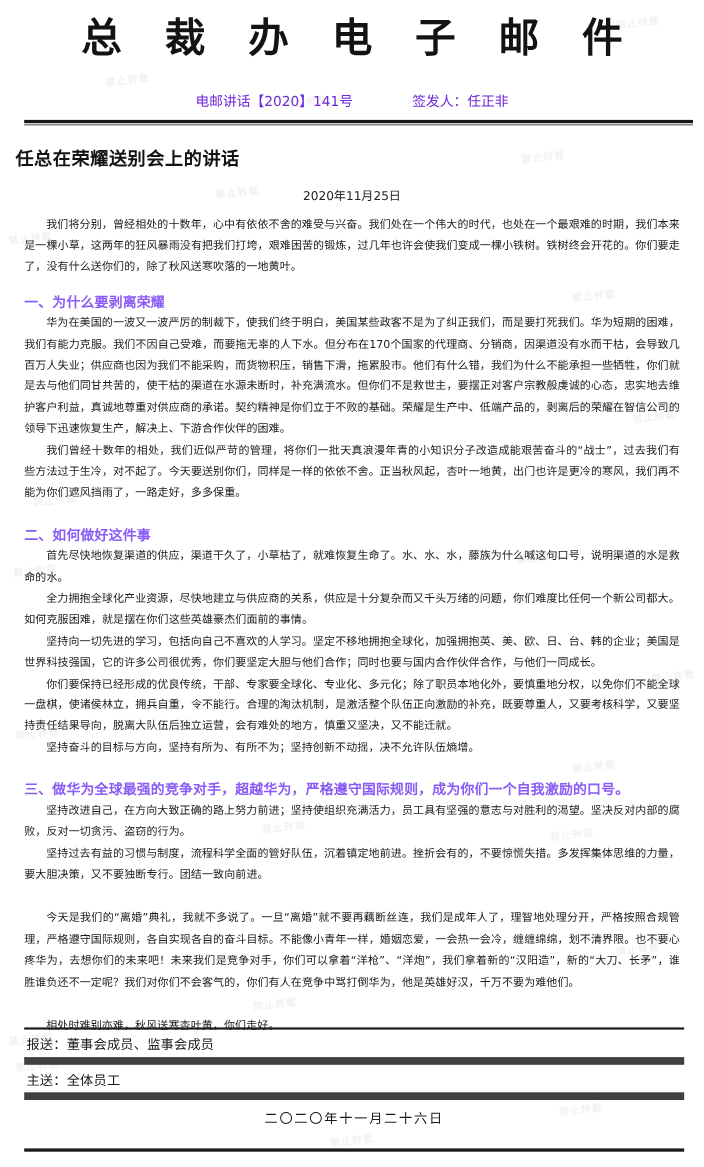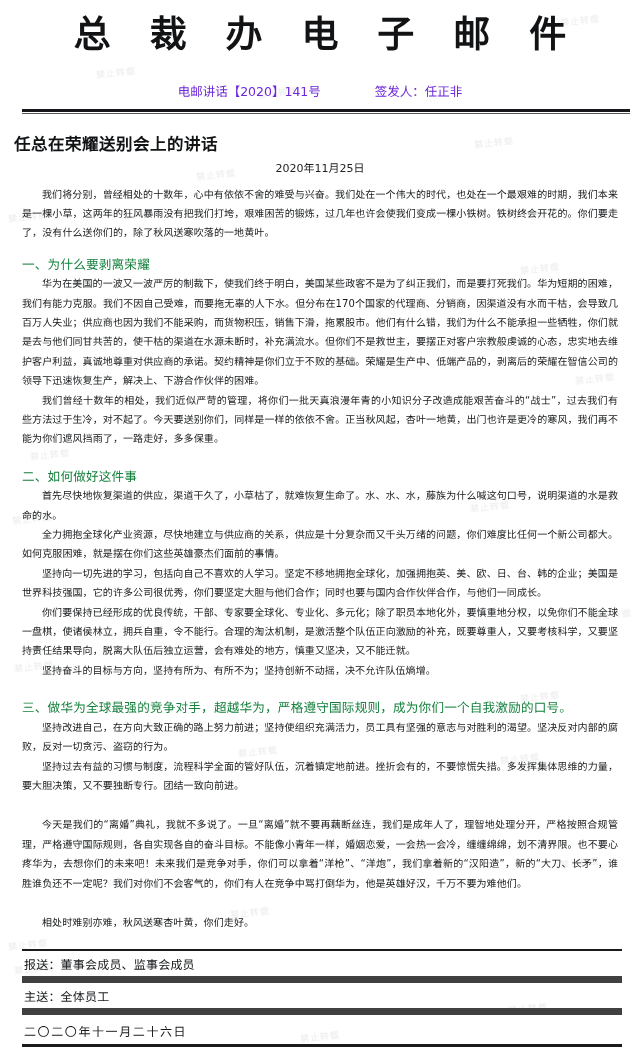--- a/index.html
+++ b/index.html
@@ -91,21 +91,21 @@
     text-align: left;
     font-size: 16.5px;
     font-weight: bold;
     margin-top: 17px;
     letter-spacing: 0.5px;
     color: #111315;
   }
   .doc-date {
     text-align: center;
     font-size: 11px;
-    margin-top: 4px;
+    margin-top: 14px;
     color: #222527;
   }
 
   
   .body-copy {
     margin-top: 10px;
     padding: 0 8px 0 8px;
   }
   p.para {
     margin: 0;
@@ -113,24 +113,24 @@
     line-height: 19.4px;
     text-align: justify;
     text-justify: inter-ideograph;
     text-indent: 2em;
     color: #17191b;
     letter-spacing: 0.1px;
   }
   h2.section {
     margin: 5px 0 0 0;
     font-size: 12.6px;
-    font-weight: normal;
+    font-weight: bold;
     line-height: 19.4px;
     text-indent: 0;
-    color: #15803d;
+    color: #8b5cf6;
     letter-spacing: 0.2px;
   }
   .gap-sm { height: 7px; }
   .gap-md { height: 13px; }
   .gap-lg { height: 20px; }
 
   
   .footer {
     position: absolute;
     left: 22px;
@@ -144,24 +144,24 @@
   }
   .footer-row {
     font-size: 12px;
     color: #17191b;
     padding: 4px 2px 4px 2px;
     border-bottom: 7px solid #404040;
     white-space: nowrap;
     letter-spacing: 0.2px;
   }
   .footer-row.date-row {
-    text-align: left;
+    text-align: center;
     border-bottom: none;
     padding-top: 7px;
-    padding-bottom: 5px;
+    padding-bottom: 20px;
     letter-spacing: 1.6px;
   }
   .footer-rule-bottom {
     height: 3px;
     background: #191b1d;
   }
 </style>
 </head>
 <body>
 

